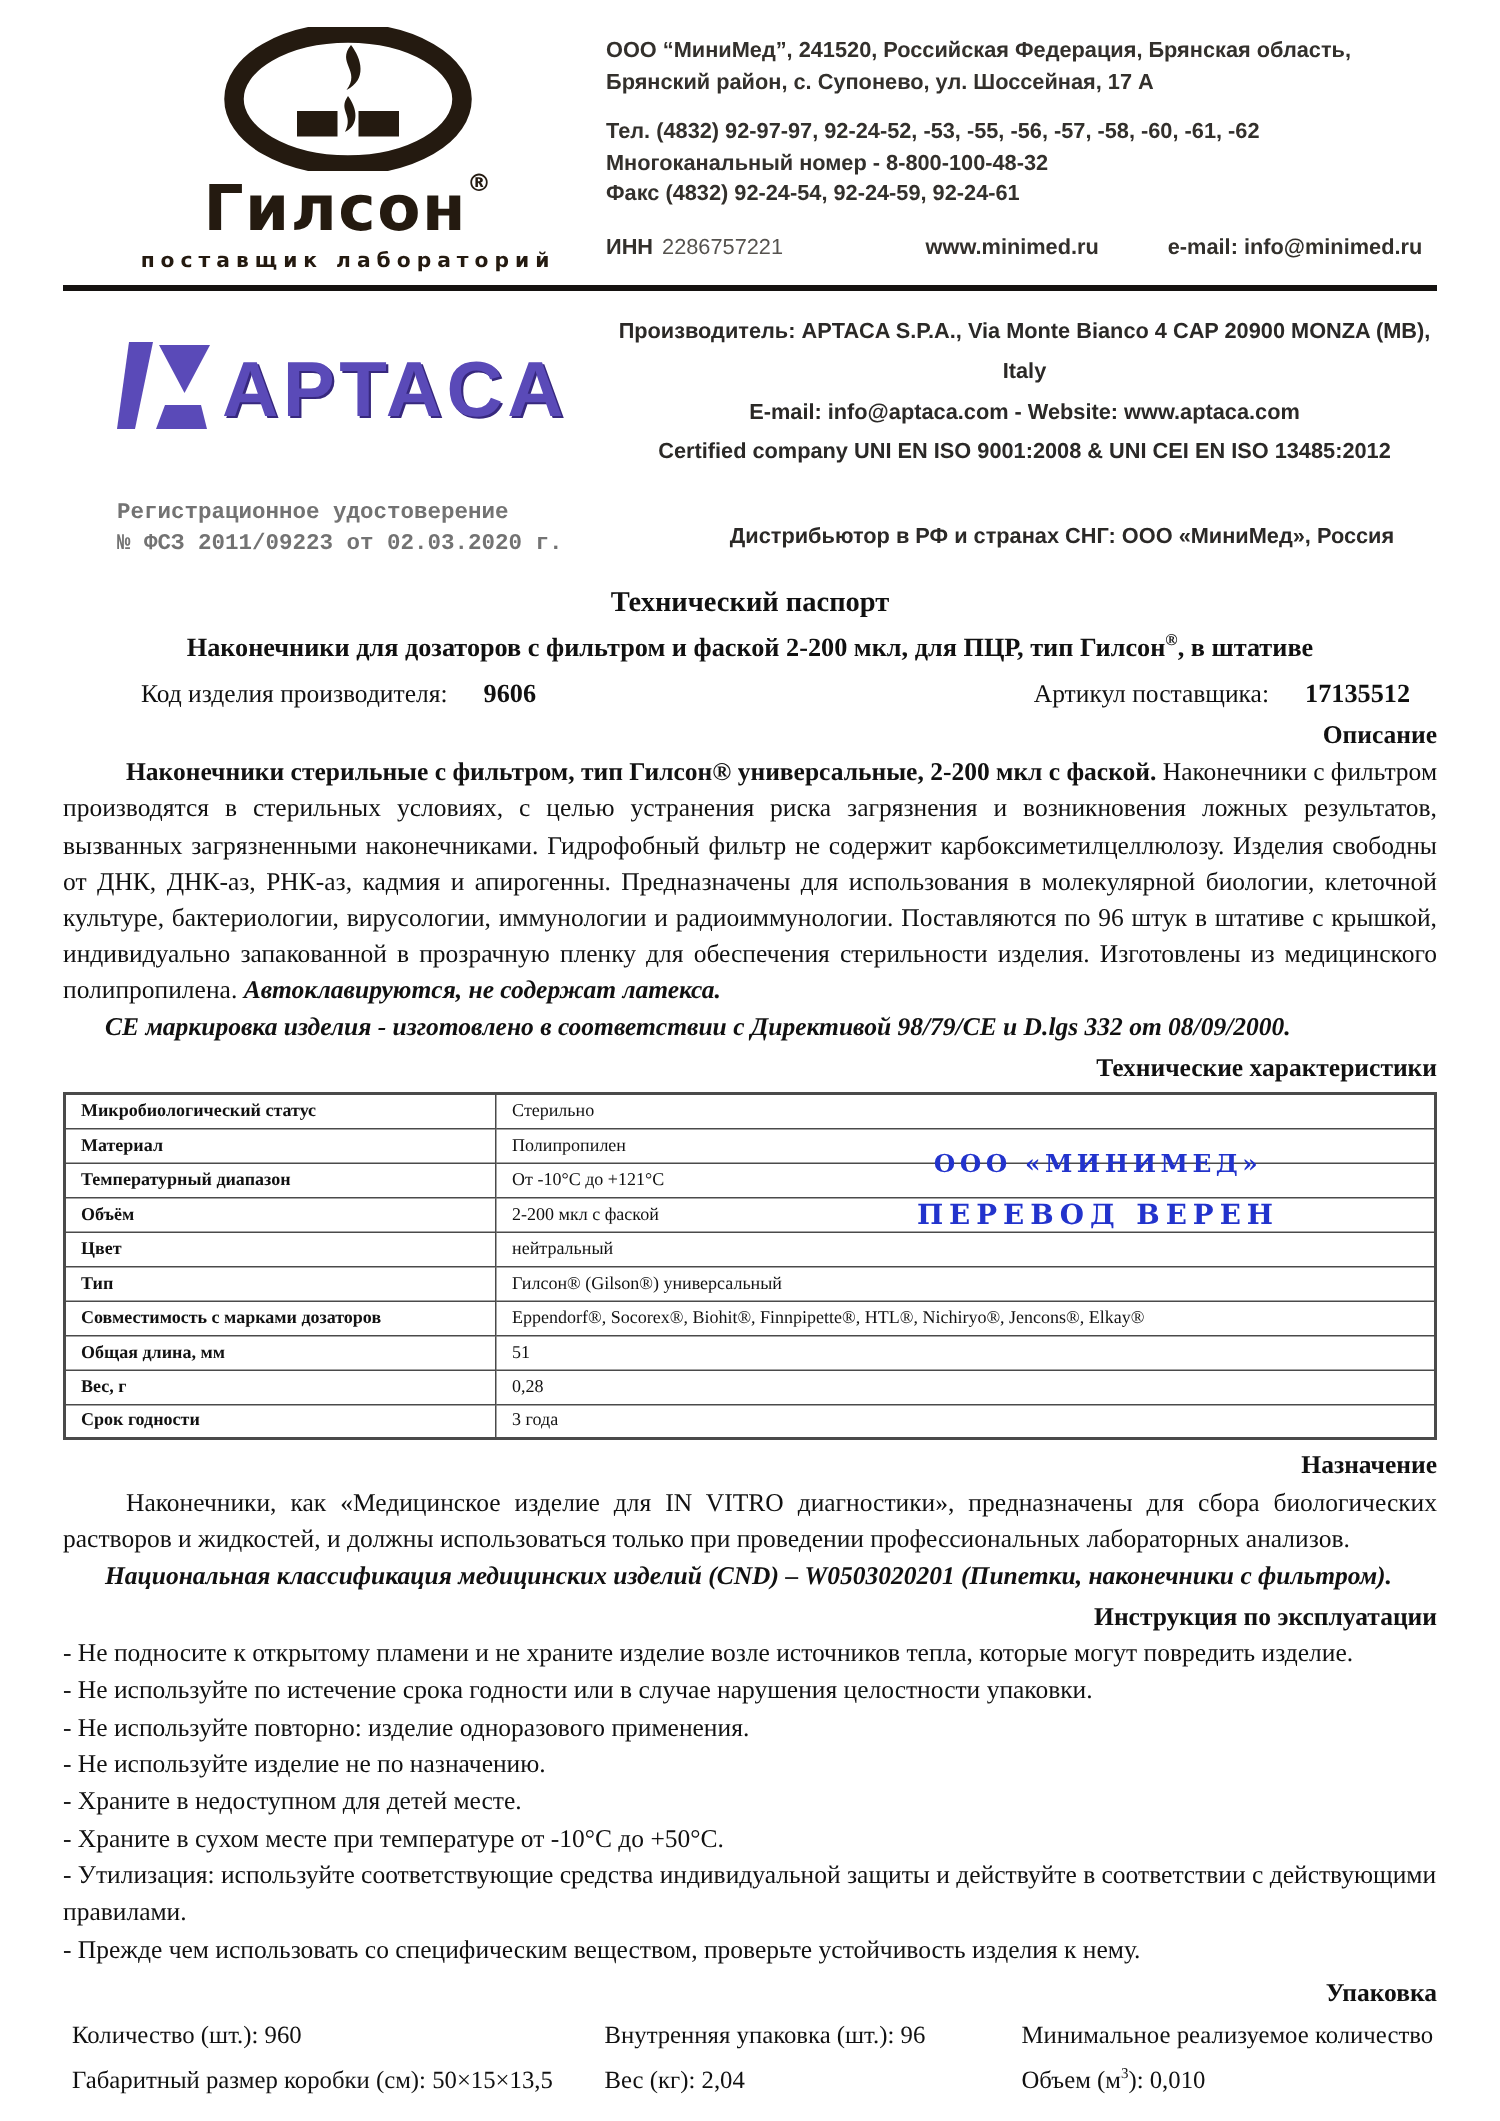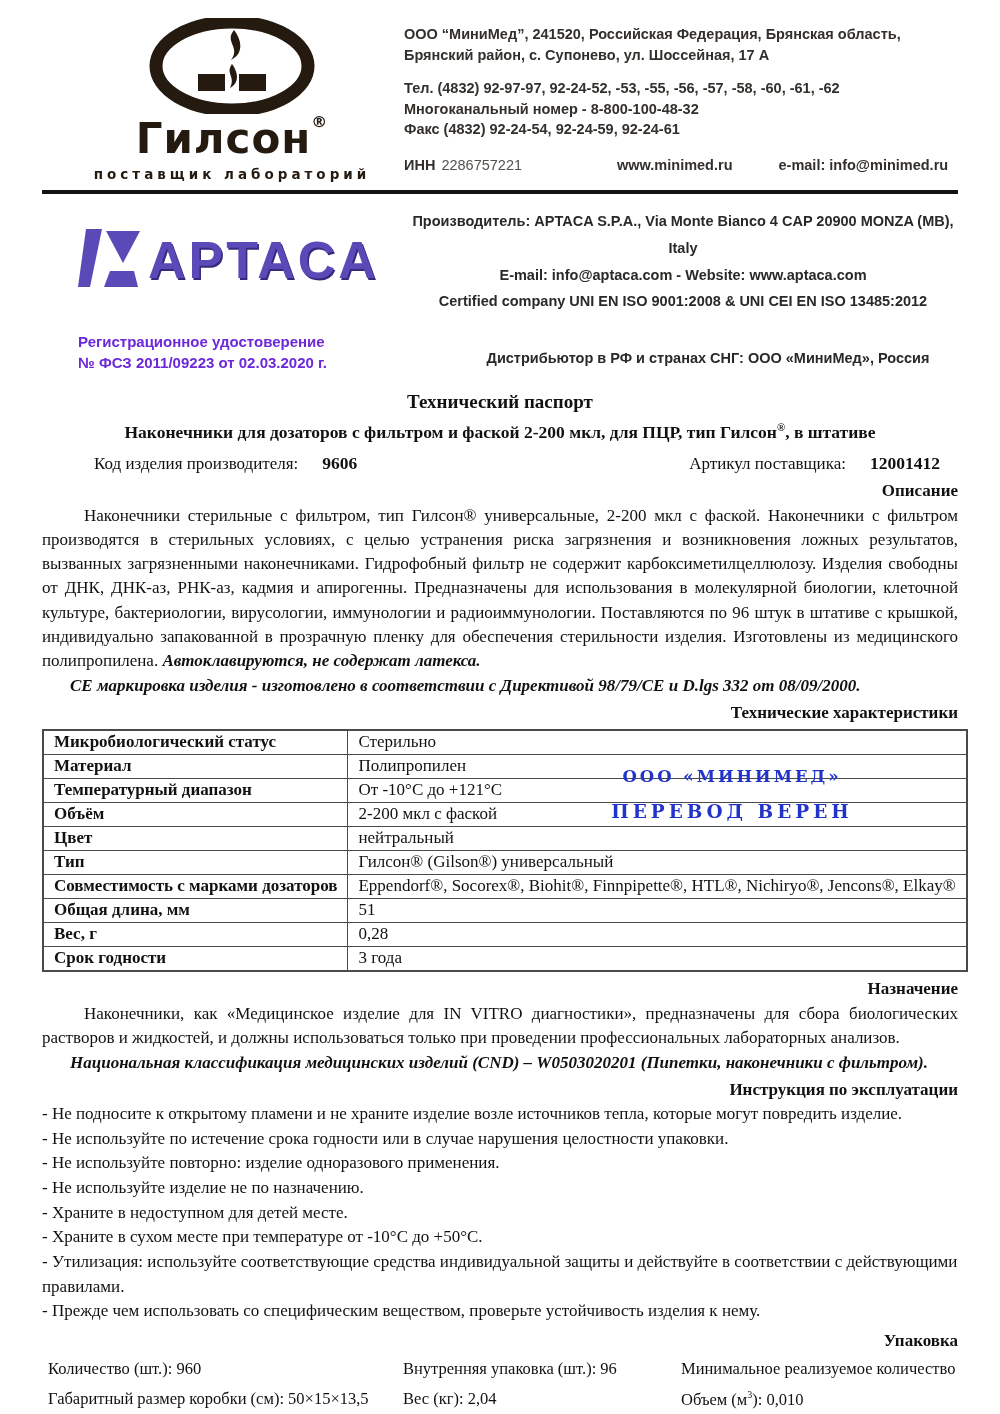--- a/index.html
+++ b/index.html
@@ -73,24 +73,24 @@
     font-family: "Liberation Sans", sans-serif;
     font-weight: bold;
     font-size: 14.5px;
     color: #2b2927;
     line-height: 1.85;
     padding-top: 4px;
   }
   .reg-row { display: flex; margin-top: 16px; padding-left: 36px; }
   .reg-cert {
     width: 380px;
-    font-family: Liberation Sans, sans-serif;
+    font-family: Liberation Mono, monospace;
     font-weight: bold;
     font-size: 15px;
-    color: #6d28d9;
+    color: #737373;
     line-height: 1.4;
   }
   .distributor {
     flex: 1;
     text-align: center;
     align-self: center;
     font-family: "Liberation Sans", sans-serif;
     font-weight: bold;
     font-size: 14.5px;
     color: #2b2927;
@@ -106,37 +106,37 @@
   .codes-right { margin-left: auto; display: flex; align-items: baseline; padding-right: 10px; }
   .code-value { font-weight: bold; margin-left: 24px; font-size: 17.5px; }
   .section-heading { text-align: right; font-weight: bold; font-size: 17px; margin-top: 7px; }
   .para {
     font-size: 17px;
     line-height: 1.42;
     text-align: justify;
     margin-top: 3px;
   }
   .para .indent { display: inline-block; width: 42px; }
-  .bold { font-weight: normal; }
+  .bold { font-weight: bold; }
   .bolditalic { font-weight: bold; font-style: italic; }
   .ce-line {
     font-weight: bold; font-style: italic;
     font-size: 17px; margin-top: 3px; padding-left: 28px;
   }
 
   
   .table-wrap { position: relative; margin-top: 6px; }
   table.tech {
     width: 100%;
     border-collapse: collapse;
     border: 2px solid #4a4a4a;
   }
   table.tech td {
     border: 1.5px solid #4a4a4a;
-    font-size: 17px;
+    font-size: 12px;
     padding: 1px 10px 2px 10px;
     height: 23px;
     white-space: nowrap;
     overflow: hidden;
   }
   table.tech td.lbl { width: 31.5%; font-weight: bold; }
   .stamp {
     position: absolute;
     left: 560px; top: 38px;
     width: 260px;
@@ -229,21 +229,21 @@
   <div class="subtitle">
     <span>Наконечники для дозаторов с фильтром и фаской 2-200 мкл, для ПЦР, тип Гилсон</span><sup>®</sup><span>, в штативе</span>
   </div>
   <div class="codes-row">
     <div class="codes-left">
       <span>Код изделия производителя:</span>
       <span class="code-value">9606</span>
     </div>
     <div class="codes-right">
       <span>Артикул поставщика:</span>
-      <span class="code-value">12001412</span>
+      <span class="code-value">17135512</span>
     </div>
   </div>
 
   <div class="section-heading">Описание</div>
   <div class="para">
     <span class="indent"></span><span class="bold">Наконечники стерильные с фильтром, тип Гилсон® универсальные, 2-200 мкл с фаской.</span><span> Наконечники с фильтром производятся в стерильных условиях, с целью устранения риска загрязнения и возникновения ложных результатов, вызванных загрязненными наконечниками. Гидрофобный фильтр не содержит карбоксиметилцеллюлозу. Изделия свободны от ДНК, ДНК-аз, РНК-аз, кадмия и апирогенны.  Предназначены для использования в молекулярной биологии, клеточной культуре, бактериологии, вирусологии, иммунологии и радиоиммунологии.  Поставляются по 96 штук в штативе с крышкой, индивидуально запакованной в прозрачную пленку для обеспечения стерильности изделия. Изготовлены из медицинского полипропилена. </span><span class="bolditalic">Автоклавируются, не содержат латекса.</span>
   </div>
   <div class="ce-line">СЕ маркировка изделия - изготовлено в соответствии с Директивой 98/79/СЕ и D.lgs 332 от 08/09/2000.</div>
 
   <div class="section-heading">Технические характеристики</div>

